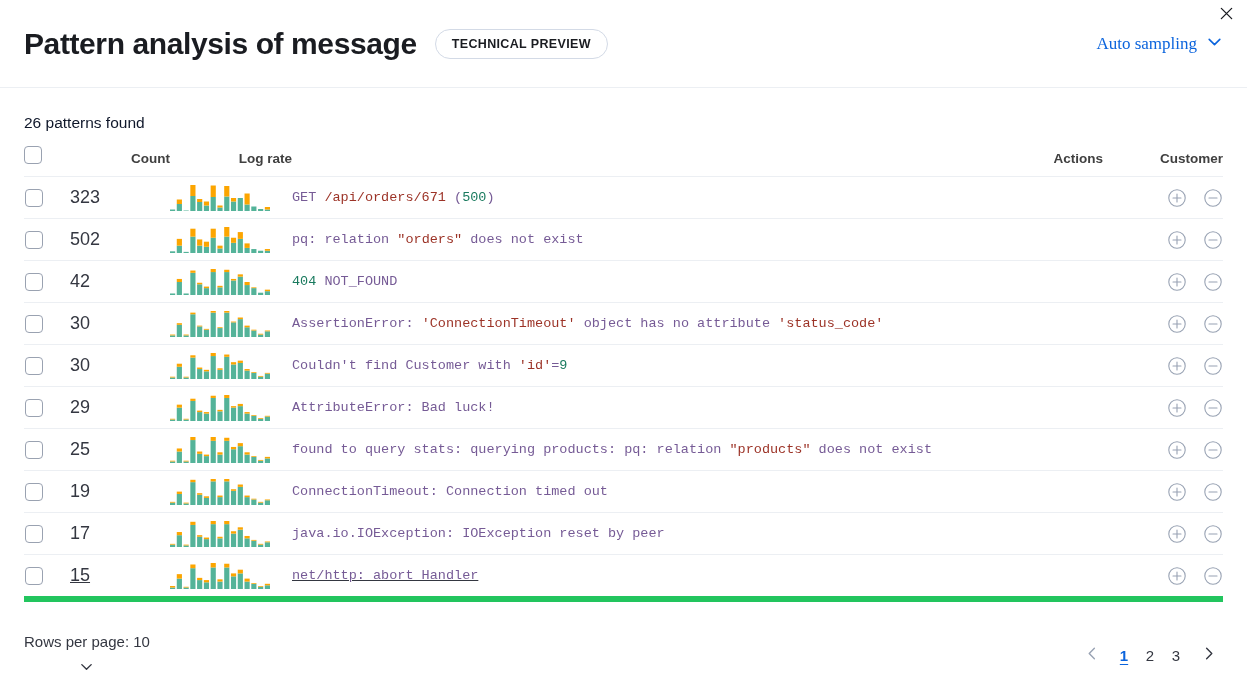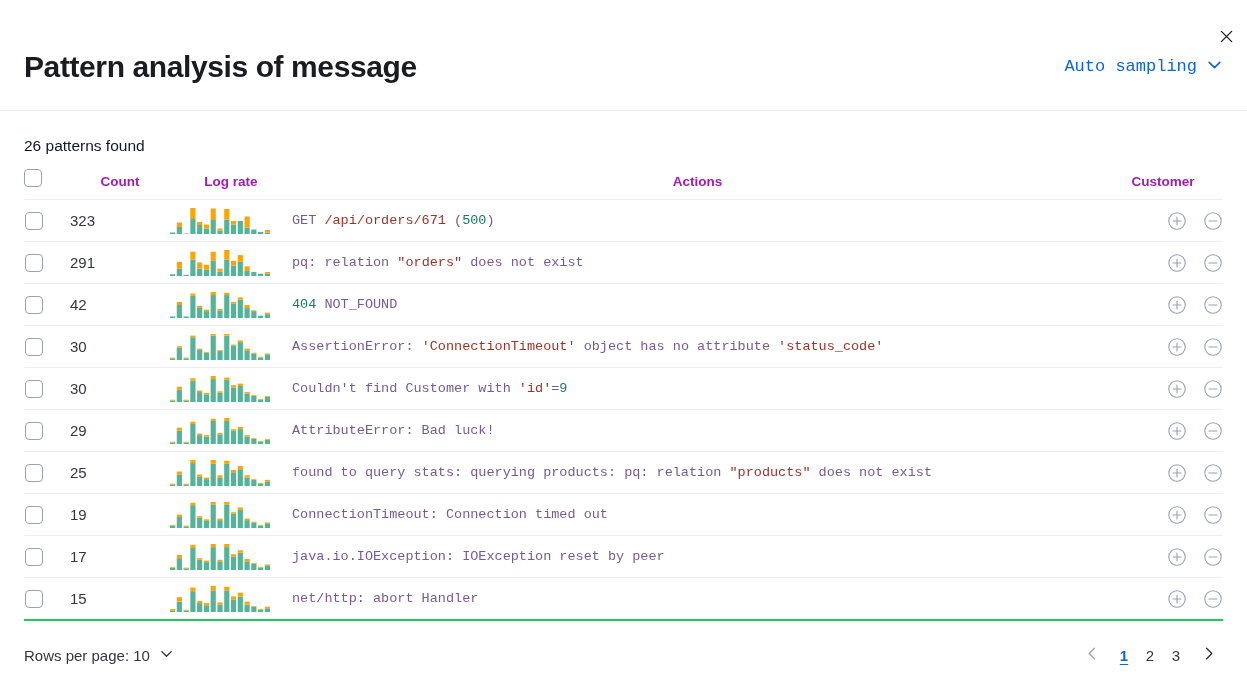--- a/index.html
+++ b/index.html
@@ -19,21 +19,20 @@
 
   
   .flyout-header {
     height: 88px;
     border-bottom: 1px solid #eceff3;
     display: flex;
     align-items: center;
     padding: 0 24px;
     box-sizing: border-box;
     position: relative;
-    margin-top: 23px;
   }
   .header-left {
     display: flex;
     align-items: center;
     gap: 18px;
     flex: 1 1 auto;
     min-width: 0;
   }
   .page-title {
     font-size: 30px;
@@ -65,21 +64,21 @@
   .sampling-control {
     display: inline-flex;
     align-items: center;
     gap: 9px;
     color: #0b64dd;
     font-size: 17px;
     cursor: pointer;
     background: none;
     border: none;
     padding: 0;
-    font-family: Liberation Mono, monospace;
+    font-family: Liberation Serif, serif;
   }
   .close-btn {
     position: absolute;
     top: 2px;
     right: 8px;
     width: 26px;
     height: 26px;
     display: flex;
     align-items: center;
     justify-content: center;
@@ -101,60 +100,60 @@
     padding: 26px 0 14px 0;
   }
 
   
   table.patterns-table {
     width: 100%;
     border-collapse: collapse;
     table-layout: fixed;
   }
   table.patterns-table th {
-    text-align: center;
+    text-align: right;
     font-size: 13.5px;
     font-weight: 700;
-    color: #a21caf;
+    color: #404040;
     padding: 0 0 10px 0;
     border-bottom: 1px solid #eceff3;
     vertical-align: bottom;
   }
   col.c-check { width: 46px; }
   col.c-count { width: 100px; }
   col.c-rate  { width: 122px; }
   col.c-ex    { width: auto; }
   col.c-act   { width: 120px; }
 
   th.th-actions { text-align: right; padding-right: 14px; }
 
   table.patterns-table td {
     border-bottom: 1px solid #eceff3;
     height: 41px;
     vertical-align: middle;
     padding: 0;
   }
-  tbody tr:last-child td { border-bottom: 2px solid #22c55e; }
+  tbody tr:last-child td { border-bottom: 6px solid #22c55e; text-decoration: underline; }
 
   .cb {
     width: 18px;
     height: 18px;
     border: 1px solid #9aa2b1;
     border-radius: 4px;
     background: #fff;
     box-sizing: border-box;
     display: block;
     cursor: pointer;
     padding: 0;
   }
   td .cb { margin-left: 1px; }
   th .cb { margin-bottom: 2px; }
 
   .count-cell {
-    font-size: 15px;
+    font-size: 18px;
     color: #343741;
     font-family: "Liberation Sans", sans-serif;
   }
 
   
   .spark {
     display: block;
     width: 100px;
     height: 26px;
   }
@@ -207,20 +206,21 @@
     display: inline-flex;
     align-items: center;
     gap: 9px;
     background: none;
     border: none;
     padding: 0;
     font-family: inherit;
     font-size: 15px;
     color: #343741;
     cursor: pointer;
+    flex-direction: column;
   }
   .pager {
     display: inline-flex;
     align-items: center;
     gap: 4px;
   }
   .pager-arrow {
     width: 30px;
     height: 30px;
     display: inline-flex;
@@ -252,20 +252,21 @@
     text-decoration: underline;
     text-underline-offset: 3px;
   }
 </style>
 </head>
 <body>
 
 <div class="flyout-header">
   <div class="header-left">
     <div class="page-title">Pattern analysis of message</div>
+    <div class="tech-badge">TECHNICAL PREVIEW</div>
   </div>
   <div class="header-right">
     <button class="sampling-control">
       <span>Auto sampling</span>
       <span>
         <svg width="17" height="17" viewBox="0 0 16 16" fill="none" aria-hidden="true">
           <path d="M3 6l5 5 5-5" stroke="#0b64dd" stroke-width="1.5" stroke-linecap="round" stroke-linejoin="round"></path>
         </svg>
       </span>
     </button>
@@ -341,21 +342,21 @@
                   <path d="M10 6v8M6 10h8" stroke="#98a2b3" stroke-width="1.1" stroke-linecap="round"></path>
                 </svg></span></button><button class="icon-btn"><span><svg width="20" height="20" viewBox="0 0 20 20" fill="none" aria-hidden="true">
                   <circle cx="10" cy="10" r="8.2" stroke="#98a2b3" stroke-width="1.1"></circle>
                   <path d="M6 10h8" stroke="#98a2b3" stroke-width="1.1" stroke-linecap="round"></path>
                 </svg></span></button></td>
         </tr>
         <tr>
           <td>
             <button class="cb"></button>
           </td>
-          <td class="count-cell">291</td>
+          <td class="count-cell">502</td>
           <td><span><svg class="spark" viewBox="0 0 100 26" preserveAspectRatio="none" aria-hidden="true">
                 <rect x="0.00" y="24.30" width="5.17" height="1.70" fill="#54b399"></rect>
                 <rect x="6.77" y="18.65" width="5.17" height="7.35" fill="#54b399"></rect>
                 <rect x="6.77" y="11.87" width="5.17" height="6.78" fill="#fca500"></rect>
                 <rect x="13.55" y="24.87" width="5.17" height="1.13" fill="#54b399"></rect>
                 <rect x="20.32" y="9.61" width="5.17" height="16.39" fill="#54b399"></rect>
                 <rect x="20.32" y="1.70" width="5.17" height="7.91" fill="#fca500"></rect>
                 <rect x="27.09" y="18.65" width="5.17" height="7.35" fill="#54b399"></rect>
                 <rect x="27.09" y="12.43" width="5.17" height="6.22" fill="#fca500"></rect>
                 <rect x="33.87" y="19.78" width="5.17" height="6.22" fill="#54b399"></rect>

